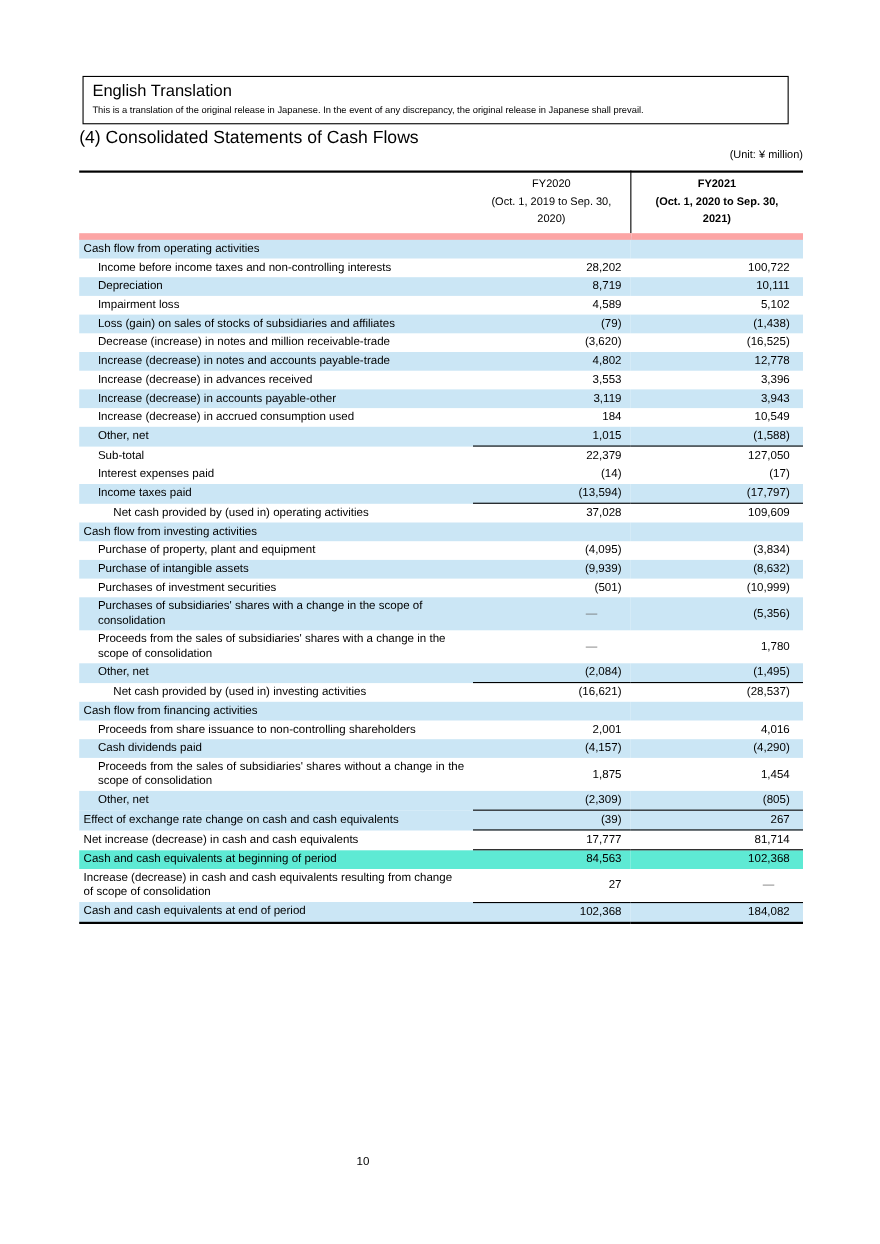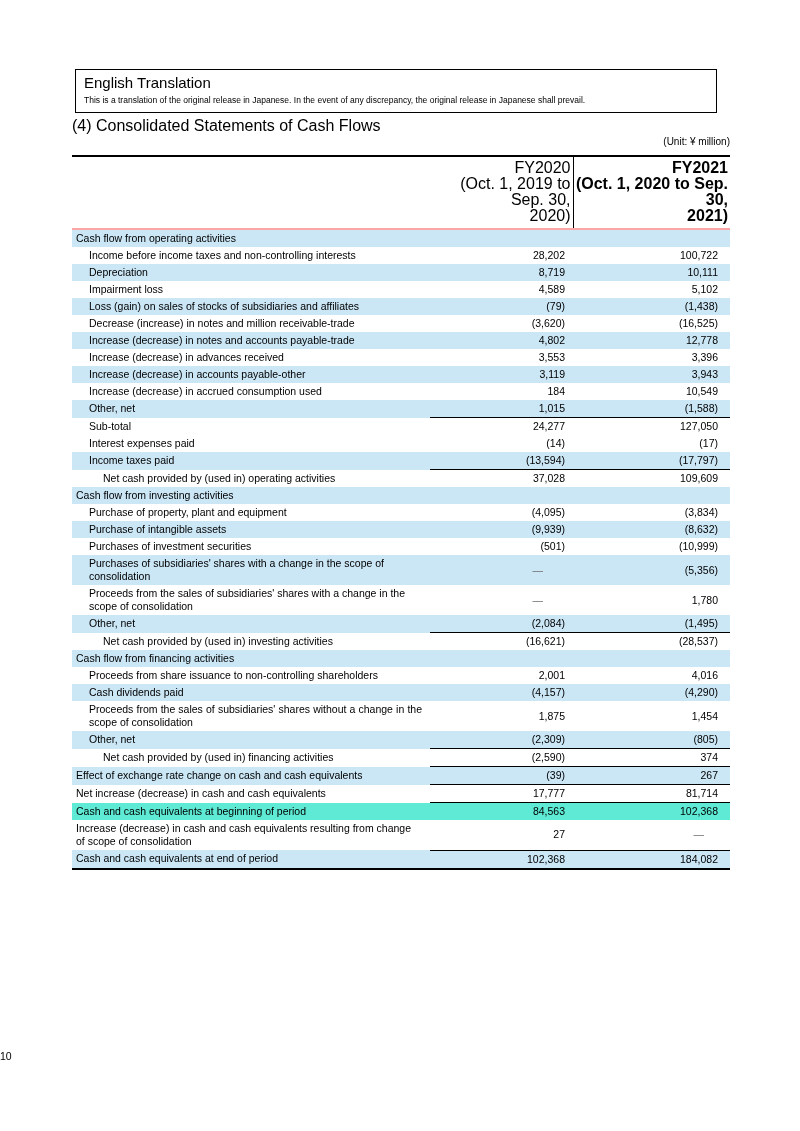--- a/index.html
+++ b/index.html
@@ -32,26 +32,26 @@
 
   table.cf {
     position: absolute; left: 72px; top: 155px; width: 658px;
     border-collapse: collapse;
     border-top: 2px solid #000;
     border-bottom: 2px solid #000;
     table-layout: fixed;
   }
   .cf thead th {
     font-weight: normal;
-    font-size: 16px;
+    font-size: 10px;
     line-height: 16px;
-    text-align: right;
+    text-align: center;
     vertical-align: bottom;
     padding: 3px 2px 4px 2px;
-    border-bottom: 2px solid #fca5a5;
+    border-bottom: 6px solid #fca5a5;
   }
   .cf thead th.c2 { border-left: 1px solid #000; font-weight: bold; }
 
   .cf tbody td {
     font-size: 10.5px;
     line-height: 13px;
     padding-top: 2px;
     padding-bottom: 2px;
     vertical-align: middle;
   }
@@ -61,21 +61,21 @@
   .cf td.lbl.justify { text-align: justify; }
   .cf td.val { text-align: right; white-space: nowrap; }
   .cf td.v1 { padding-right: 8px; margin-top: 28px; }
   .cf td.v2 { padding-right: 12px; }
   .cf td.topline { border-top: 1px solid #000; }
   .cf td.dash.v1 { padding-right: 30px; }
   .cf td.dash.v2 { padding-right: 26px; }
 
   .page-number {
     position: absolute; left: 0; top: 1050px; width: 660px;
-    text-align: left; font-size: 10.5px;
+    text-align: center; font-size: 10.5px;
   }
 </style>
 </head>
 <body>
 
 <div class="page">
 
   <div class="trans-box">
     <div class="trans-title">English Translation</div>
     <div class="trans-note">This is a translation of the original release in Japanese. In the event of any discrepancy, the original release in Japanese shall prevail.</div>
@@ -157,21 +157,21 @@
           <td class="val v1">184</td>
           <td class="val v2">10,549</td>
         </tr>
         <tr class="indent-1" style="background: rgb(203, 230, 245);">
           <td class="lbl">Other, net</td>
           <td class="val v1">1,015</td>
           <td class="val v2">(1,588)</td>
         </tr>
         <tr class="indent-1">
           <td class="lbl">Sub-total</td>
-          <td class="val v1 topline">24,277</td>
+          <td class="val v1 topline">22,379</td>
           <td class="val v2 topline">127,050</td>
         </tr>
         <tr class="indent-1">
           <td class="lbl">Interest expenses paid</td>
           <td class="val v1">(14)</td>
           <td class="val v2">(17)</td>
         </tr>
         <tr class="indent-1" style="background: rgb(203, 230, 245);">
           <td class="lbl">Income taxes paid</td>
           <td class="val v1">(13,594)</td>
@@ -240,25 +240,20 @@
         <tr class="indent-1">
           <td class="lbl justify">Proceeds from the sales of subsidiaries' shares without a change in the scope of consolidation</td>
           <td class="val v1">1,875</td>
           <td class="val v2">1,454</td>
         </tr>
         <tr class="indent-1" style="background: rgb(203, 230, 245);">
           <td class="lbl">Other, net</td>
           <td class="val v1">(2,309)</td>
           <td class="val v2">(805)</td>
         </tr>
-        <tr class="indent-2">
-          <td class="lbl">Net cash provided by (used in) financing activities</td>
-          <td class="val v1 topline">(2,590)</td>
-          <td class="val v2 topline">374</td>
-        </tr>
         <tr class="indent-0" style="background: rgb(203, 230, 245);">
           <td class="lbl">Effect of exchange rate change on cash and cash equivalents</td>
           <td class="val v1 topline">(39)</td>
           <td class="val v2 topline">267</td>
         </tr>
         <tr class="indent-0">
           <td class="lbl">Net increase (decrease) in cash and cash equivalents</td>
           <td class="val v1 topline">17,777</td>
           <td class="val v2 topline">81,714</td>
         </tr>

